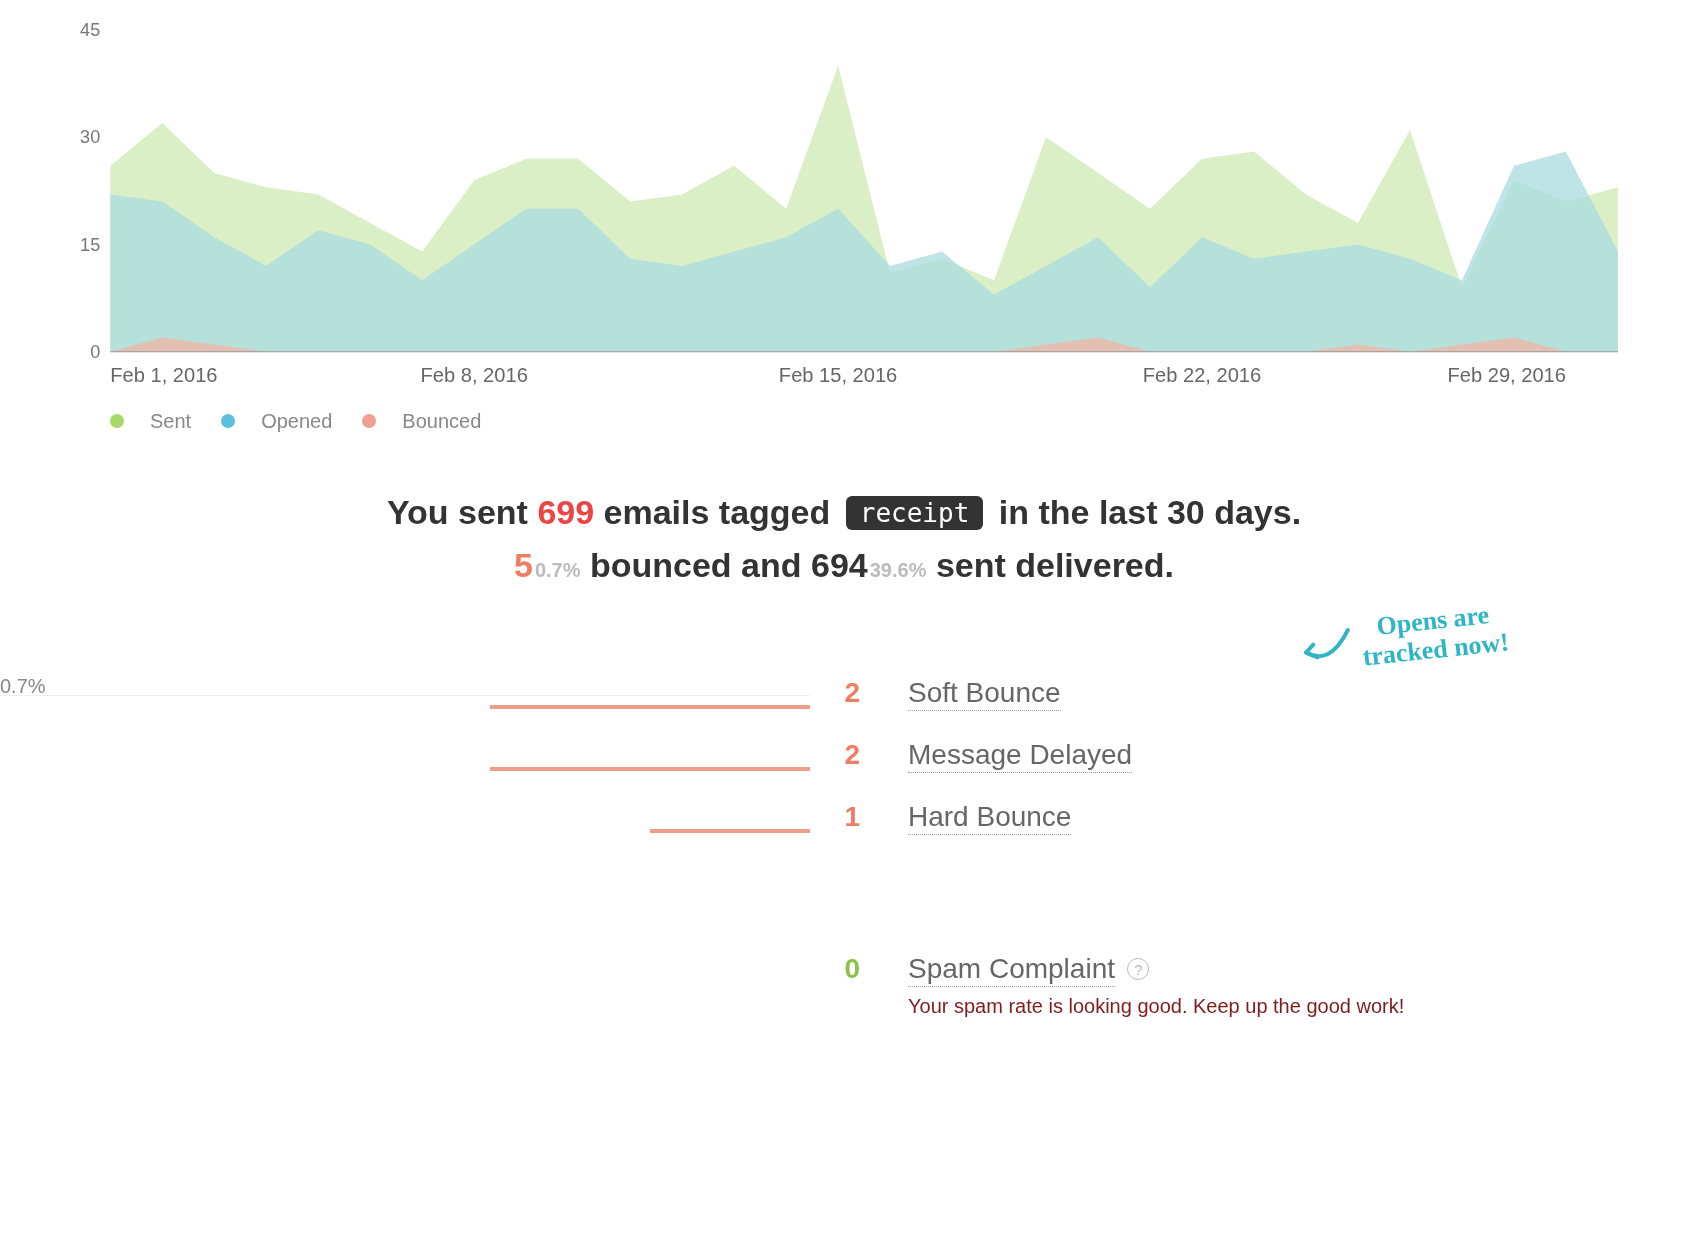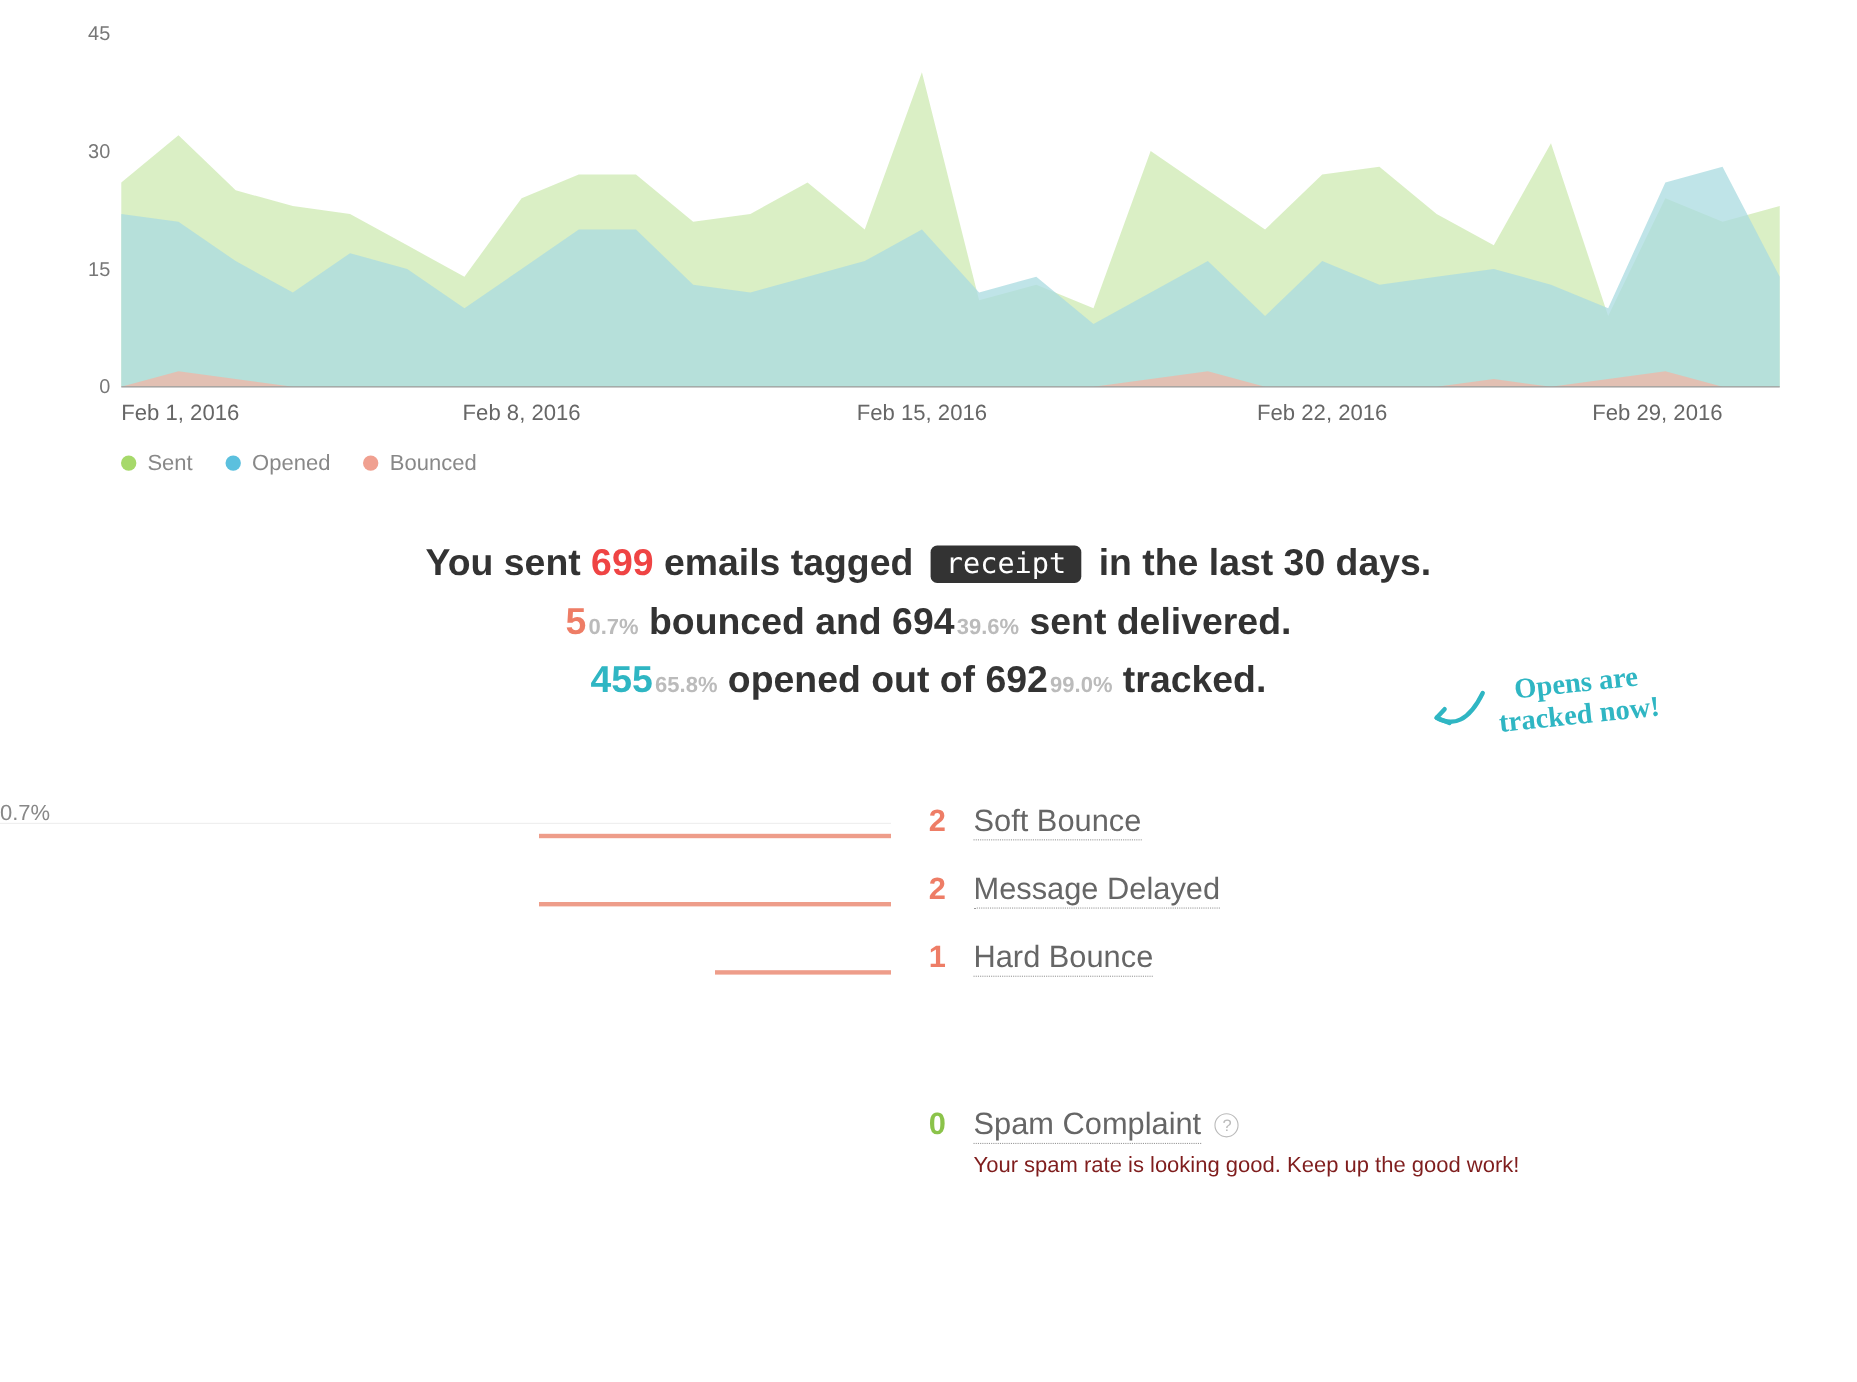--- a/index.html
+++ b/index.html
@@ -18,21 +18,21 @@
   .y-tick { font-size: 18px; fill: #777; }
   .x-tick { font-size: 20px; fill: #666; }
   .legend {
     display: flex;
     gap: 30px;
     margin: 18px 0 0 110px;
     font-size: 20px;
     color: #888;
     align-items: center;
   }
-  .legend-item { display: flex; align-items: center; gap: 10px; }
+  .legend-item { display: flex; align-items: center; gap: 26px; }
   .legend-dot { width: 14px; height: 14px; border-radius: 50%; display: inline-block; }
   .dot-sent { background: #a6d96a; }
   .dot-opened { background: #5bc0de; }
   .dot-bounced { background: #f0a090; }
 
   .summary {
     text-align: center;
     margin-top: 60px;
     position: relative;
   }
@@ -117,21 +117,21 @@
   .stat-count {
     width: 50px;
     text-align: right;
     font-size: 28px;
     font-weight: 700;
     color: #ee7d66;
     padding-top: 2px;
   }
   .stat-count.zero { color: #8bc34a; }
   .stat-label {
-    margin-left: 25px;
+    margin-left: 48px;
     padding-top: 2px;
   }
   .stat-label .lbl {
     font-size: 28px;
     color: #666;
     border-bottom: 1px dotted #999;
     padding-bottom: 2px;
     display: inline;
   }
   .stat-label .sub {
@@ -191,23 +191,20 @@
   </div>
 </div>
 
 <div class="summary">
   <h2>
     <span>You sent </span><span class="num-green">699</span><span> emails tagged </span><span class="tag-chip">receipt</span><span> in the last 30 days.</span>
   </h2>
   <div class="line2">
     <span class="num-orange">5</span><span class="pct-small">0.7%</span><span> bounced and </span><b>694</b><span class="pct-small">39.6%</span><span> sent delivered.</span>
   </div>
-  <div class="line3">
-    <span class="num-teal">455</span><span class="pct-small">65.8%</span><span> opened out of </span><b>692</b><span class="pct-small">99.0%</span><span> tracked.</span>
-  </div>
   <div class="annotation">
     <svg width="55" height="44" viewBox="0 0 55 44">
       <path d="M50 6 C 35 30, 20 34, 6 24" stroke="#2fb6c3" stroke-width="4" fill="none" stroke-linecap="round"></path>
       <path d="M6 24 L14 17 M6 24 L17 30" stroke="#2fb6c3" stroke-width="4" fill="none" stroke-linecap="round"></path>
     </svg>
     <span>Opens are</span><br>
     <span>tracked now!</span>
   </div>
 </div>
 

